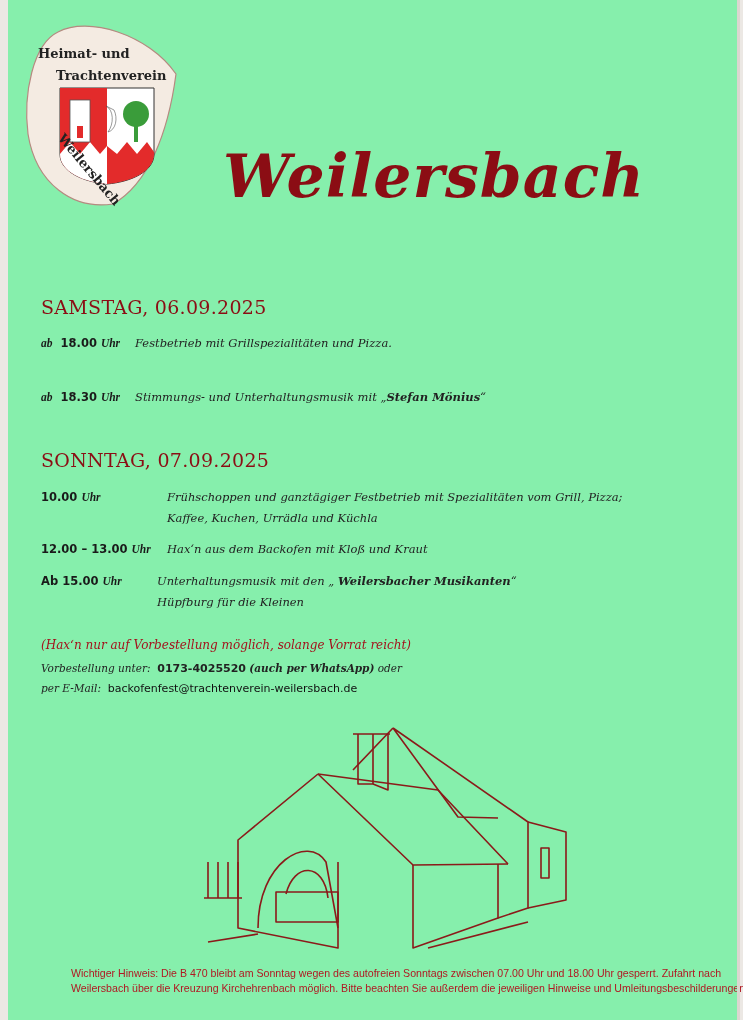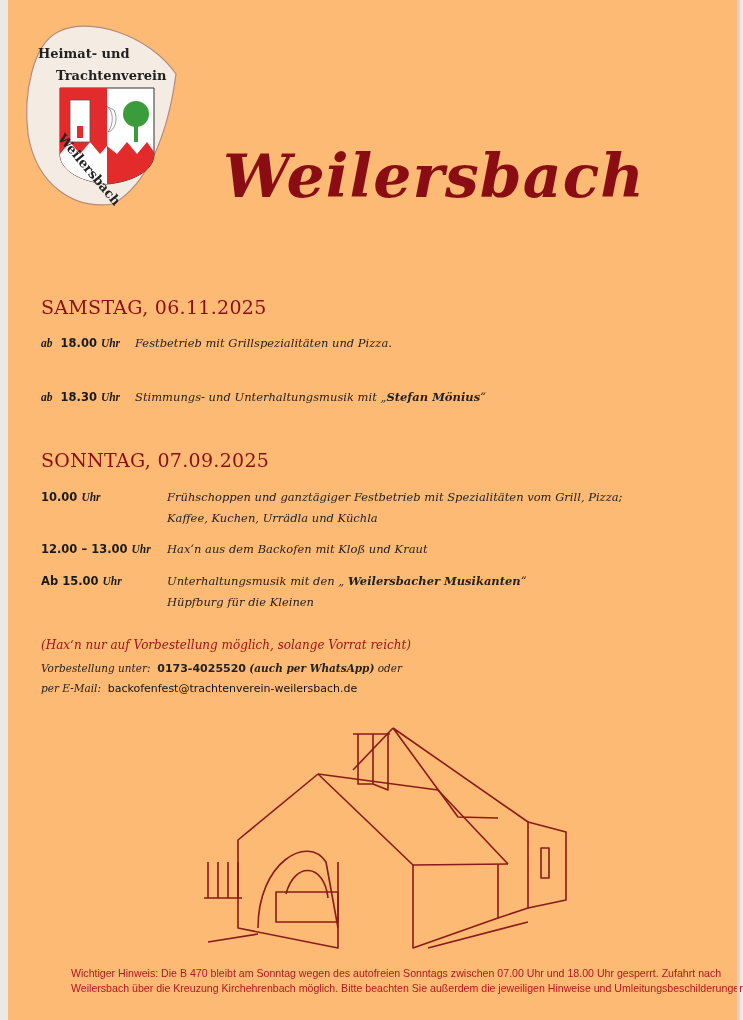--- a/index.html
+++ b/index.html
@@ -1,17 +1,17 @@
 <!DOCTYPE html>
 <html><head>
 <meta charset="utf-8">
 <style>
   html, body { margin:0; padding:0; }
   body { width:743px; height:1020px; background:#ece8e4; position:relative; overflow:hidden; font-family:"DejaVu Serif", serif; }
-  .page { position:absolute; left:8px; top:0; width:732px; height:1020px; background:#fdba74; }
+  .page { position:absolute; left:8px; top:0; width:732px; height:1020px; background:#86efac; }
   .edge { position:absolute; right:0; top:0; width:3px; height:1020px; background:#dcd6d0; }
   .logo { position:absolute; left:10px; top:14px; width:160px; height:196px; }
   .title { position:absolute; left:168px; width:500px; text-align:center; color:#8b0d14; font-family:"DejaVu Serif", serif; font-style:italic; font-weight:bold; letter-spacing:1px; }
   .t1 { top:28px; font-size:62px; line-height:80px; }
   .t2 { top:136px; font-size:60px; line-height:80px; left:215px; width:420px; }
   .day { position:absolute; left:33px; color:#8b0d14; font-size:19px; font-family:"DejaVu Serif", serif; letter-spacing:0.3px; }
   .row { position:absolute; left:33px; font-size:12px; color:#1a1a1a; }
   .time { position:absolute; left:0; font-weight:bold; font-family:"DejaVu Sans", sans-serif; font-size:11.5px; white-space:nowrap; }
   .time i { font-family:Liberation Serif, serif; }
   .desc { position:absolute; font-style:italic; font-family:"DejaVu Serif", serif; font-size:11.5px; line-height:21px; white-space:nowrap; color:#222; }
@@ -41,21 +41,21 @@
       <rect x="59" y="112" width="6" height="12" fill="#e32b2b"></rect>
       <path d="M88 92 C96 96,96 110,90 118 C98 116,100 104,96 96 Z" fill="#fff" stroke="#555" stroke-width="0.6"></path>
       <circle cx="118" cy="100" r="13" fill="#3a9c3a"></circle>
       <rect x="116" y="110" width="4" height="18" fill="#3a9c3a"></rect>
     </g>
     <text x="20" y="134" font-family="DejaVu Serif, serif" font-weight="bold" font-size="13" fill="#222" transform="rotate(50 40 150)">Weilersbach</text>
   </svg>
 
   <div class="title t2">Weilersbach</div>
 
-  <div class="day" style="top:296px;">SAMSTAG, 06.11.2025</div>
+  <div class="day" style="top:296px;">SAMSTAG, 06.09.2025</div>
 
   <div class="row" style="top:336px;">
     <span class="time"><i>ab</i>&nbsp; <span>18.00</span> <i>Uhr</i></span>
     <div class="desc" style="left:94px; top:-3px;">
       <div>Festbetrieb mit Grillspezialitäten und Pizza.</div>
     </div>
   </div>
 
   <div class="row" style="top:390px;">
     <span class="time"><i>ab</i>&nbsp; <span>18.30</span> <i>Uhr</i></span>
@@ -72,21 +72,21 @@
     </div>
   </div>
 
   <div class="row" style="top:542px;">
     <span class="time"><span>12.00 – 13.00</span> <i>Uhr</i></span>
     <div class="desc" style="left:126px; top:-3px;">Hax‘n aus dem Backofen mit Kloß und Kraut</div>
   </div>
 
   <div class="row" style="top:574px;">
     <span class="time"><span>Ab 15.00</span> <i>Uhr</i></span>
-    <div class="desc" style="left:126px; top:-3px;">
+    <div class="desc" style="left:116px; top:-3px;">
       <div><span>Unterhaltungsmusik mit den „ </span><b>Weilersbacher Musikanten</b><span>“</span></div>
       <div>Hüpfburg für die Kleinen</div>
     </div>
   </div>
 
   <div class="note">(Hax‘n nur auf Vorbestellung möglich, solange Vorrat reicht)</div>
 
   <div class="contact" style="top:662px;">
     <span>Vorbestellung unter:</span>&nbsp;
     <a class="sans">0173-4025520</a>

